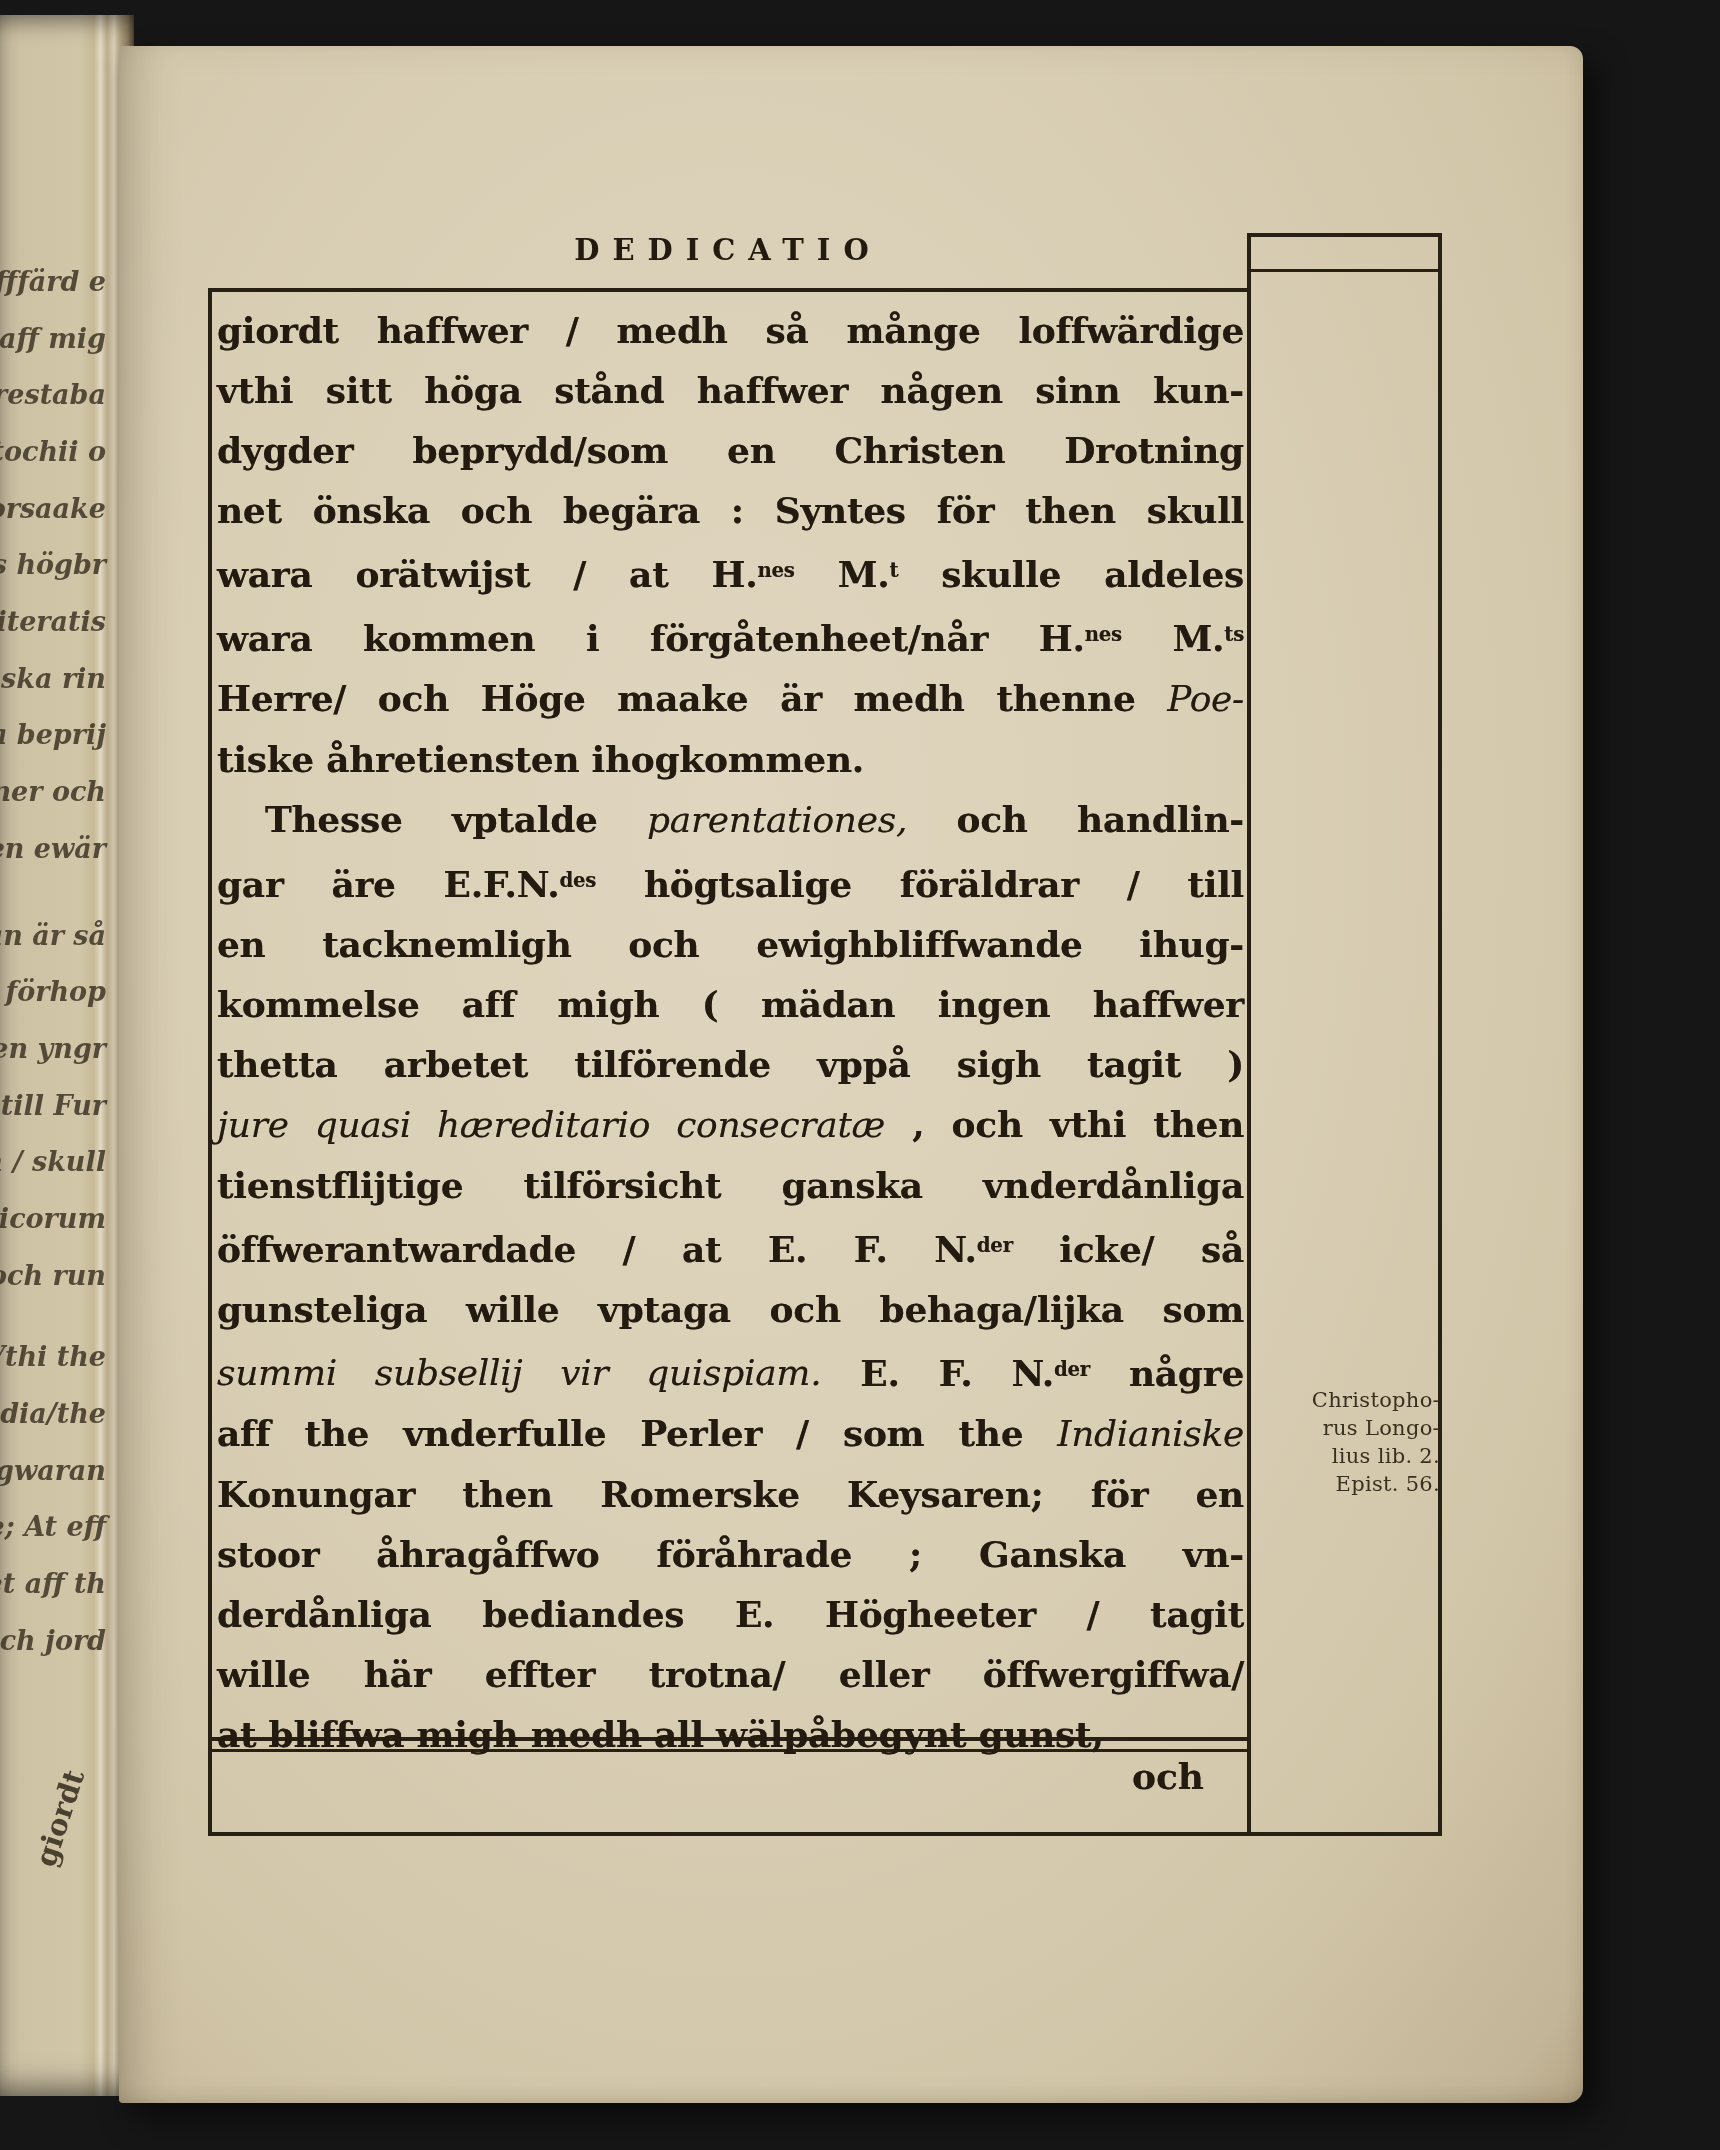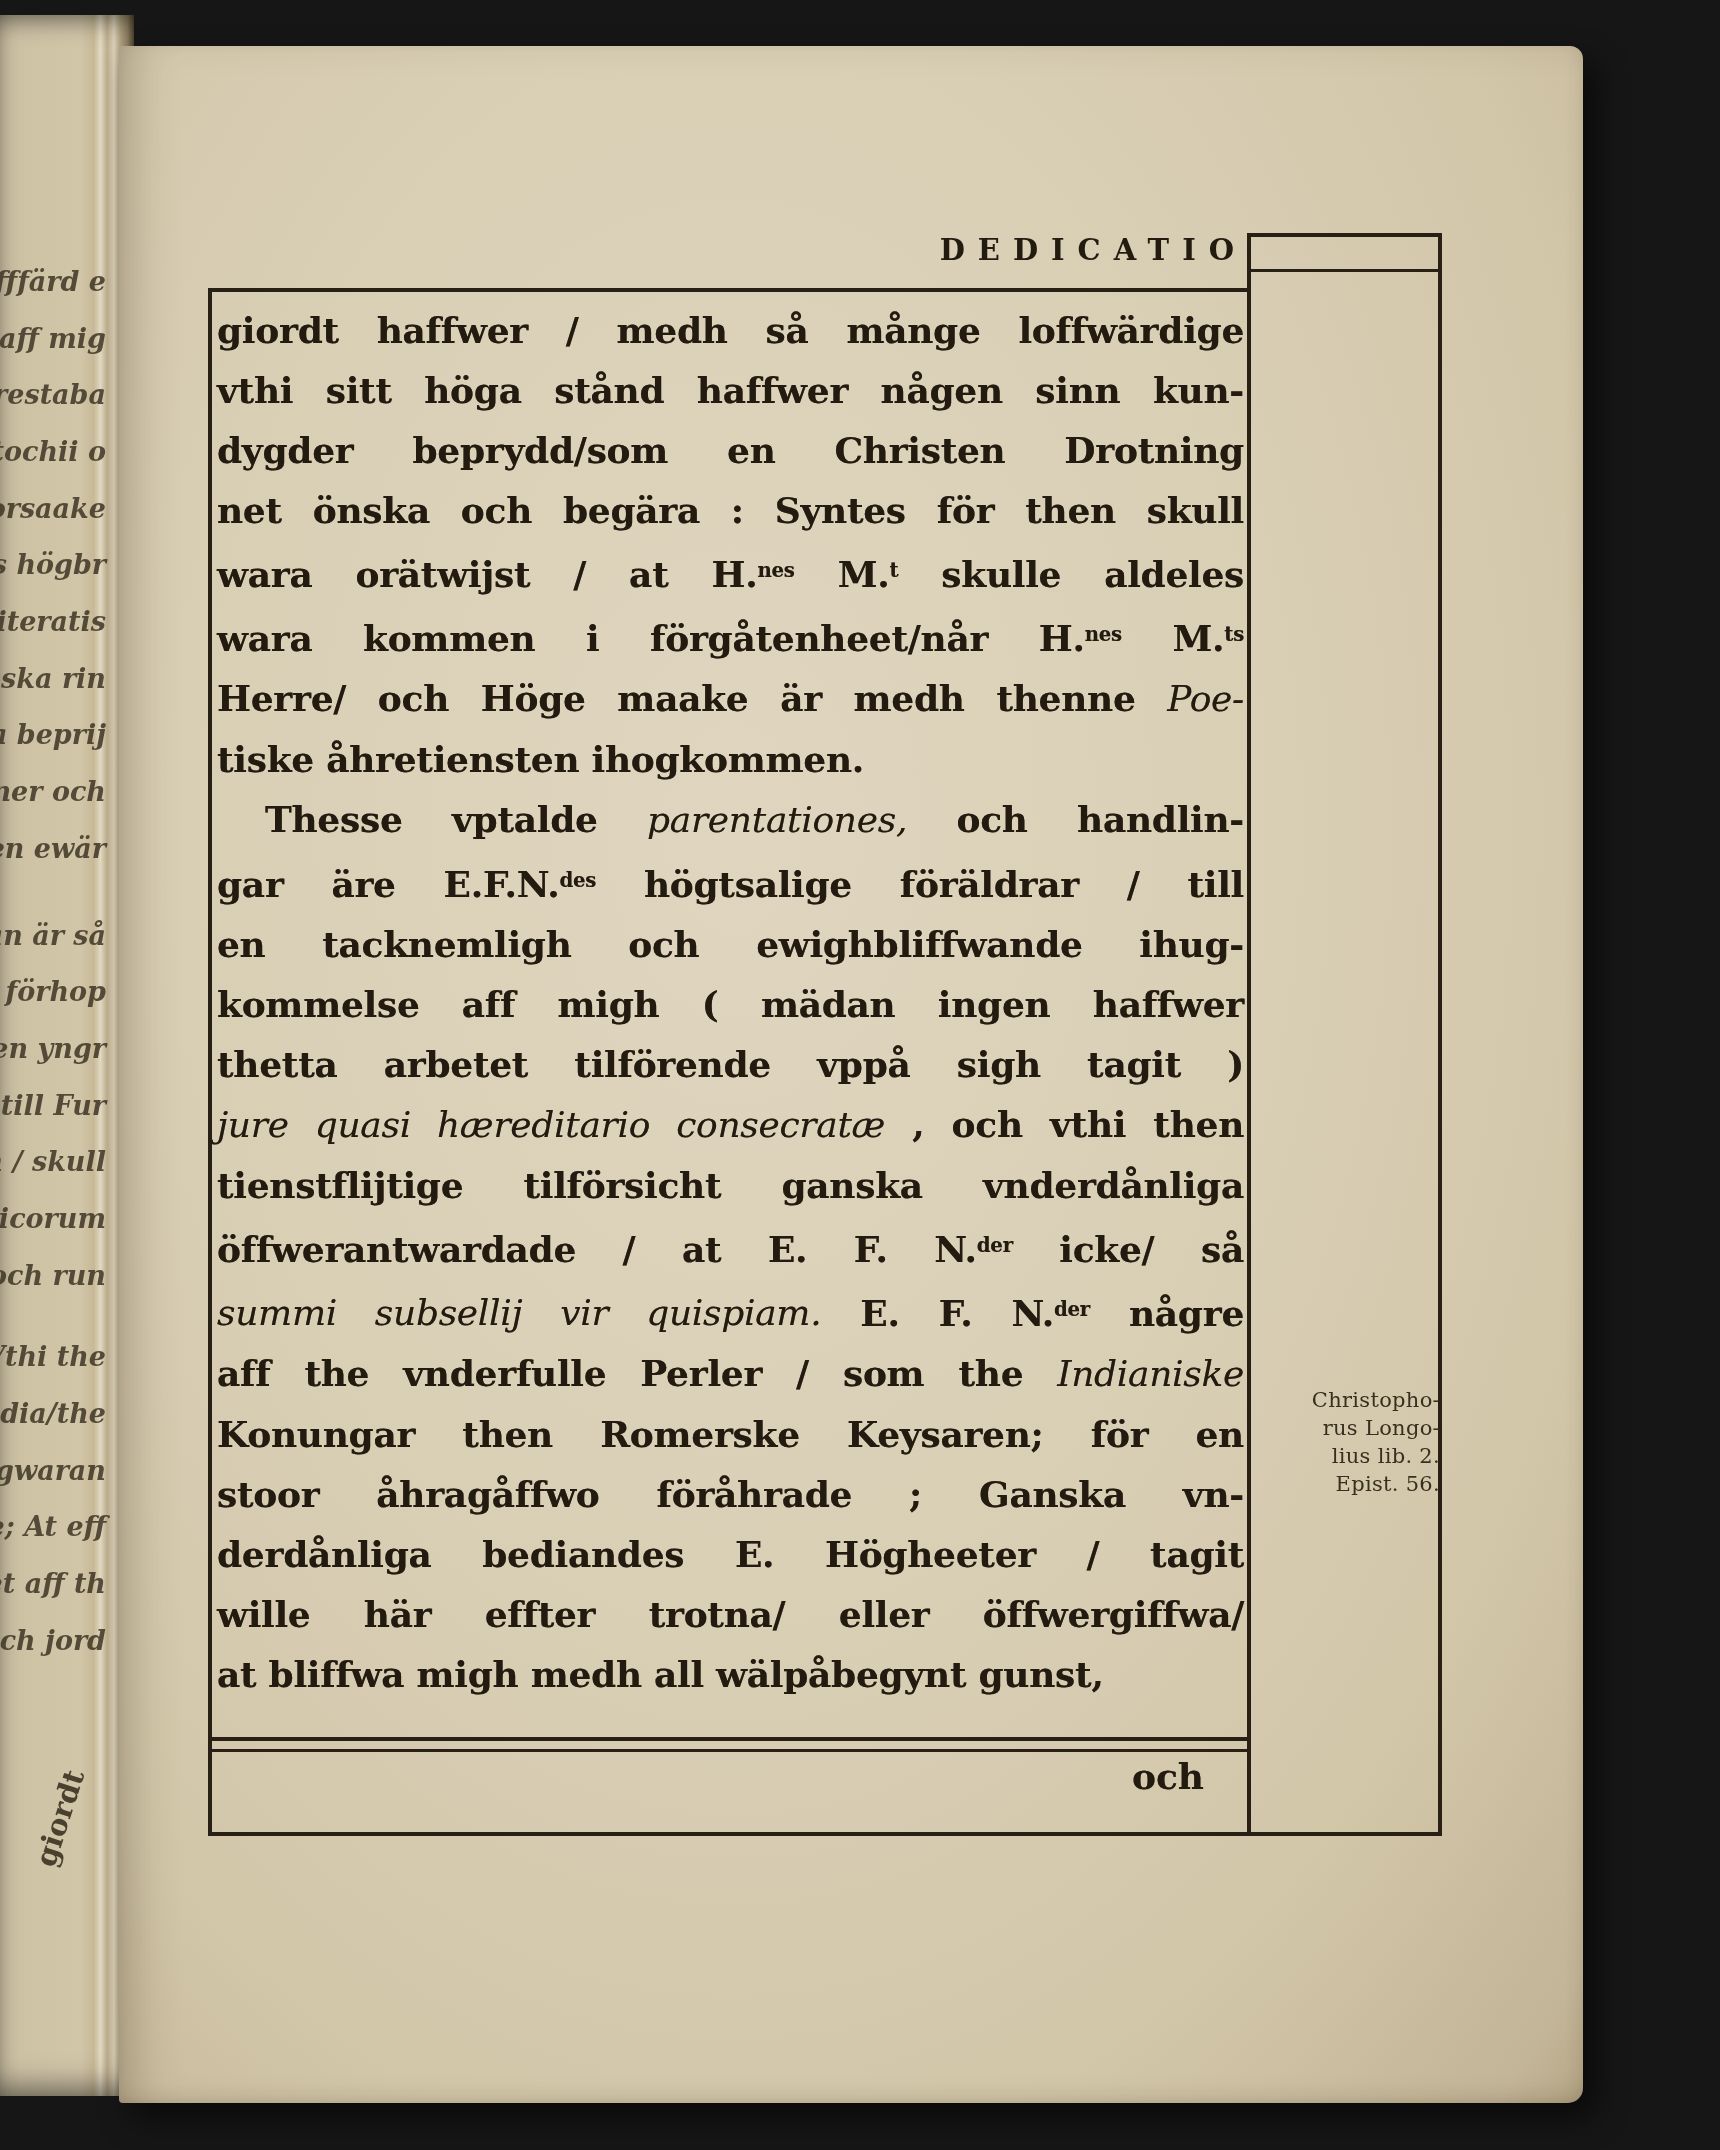--- a/index.html
+++ b/index.html
@@ -47,21 +47,21 @@
     border-radius: 3px 13px 15px 4px;
     box-shadow: 13px 15px 30px rgba(0,0,0,0.55),
                 inset 35px 0 50px -27.6px rgba(60,45,25,0.35),
                 inset -5px -6px 22.6px -11px rgba(60,45,25,0.30);
   }
 
   .rule { position: absolute; background: #292015; }
 
   .header {
     position: absolute; left: 90px; top: 187px; width: 1038px;
-    text-align: right;
+    text-align: center;
     font-size: 29px; font-weight: 700; letter-spacing: 13px;
     color: #241b10;
   }
 
   .text-block {
     position: absolute; left: 98px; top: 254px; width: 1027px;
     color: #241b10;
   }
   .paragraph { margin: 0; }
   .text-line {
@@ -159,20 +159,21 @@
         </div>
         <div class="paragraph">
           <div class="text-line line-indent"><span>Thesse vptalde </span><span class="seg-italic">parentationes,</span><span> och handlin-</span></div>
           <div class="text-line"><span>gar äre E.F.N.</span><span class="seg-sup">des</span><span> högtsalige föräldrar / till</span></div>
           <div class="text-line"><span>en tacknemligh och ewighbliffwande ihug-</span></div>
           <div class="text-line"><span>kommelse aff migh ( mädan ingen haffwer</span></div>
           <div class="text-line"><span>thetta arbetet tilförende vppå sigh tagit )</span></div>
           <div class="text-line"><span class="seg-italic">jure quasi hæreditario consecratæ</span><span> , och vthi then</span></div>
           <div class="text-line"><span>tienstflijtige tilförsicht ganska vnderdånliga</span></div>
           <div class="text-line"><span>öffwerantwardade / at E. F. N.</span><span class="seg-sup">der</span><span> icke/ så</span></div>
+          <div class="text-line"><span>gunsteliga wille vptaga och behaga/lijka som</span></div>
           <div class="text-line"><span class="seg-italic">summi subsellij vir quispiam.</span><span> E. F. N.</span><span class="seg-sup">der</span><span> någre</span></div>
           <div class="text-line"><span>aff the vnderfulle Perler / som the </span><span class="seg-italic">Indianiske</span></div>
           <div class="text-line"><span>Konungar then Romerske Keysaren; för en</span></div>
           <div class="text-line"><span>stoor åhragåffwo föråhrade ; Ganska vn-</span></div>
           <div class="text-line"><span>derdånliga bediandes E. Högheeter / tagit</span></div>
           <div class="text-line"><span>wille här effter trotna/ eller öffwergiffwa/</span></div>
           <div class="text-line line-final"><span>at bliffwa migh medh all wälpåbegynt gunst,</span></div>
         </div>
       </div>
 

